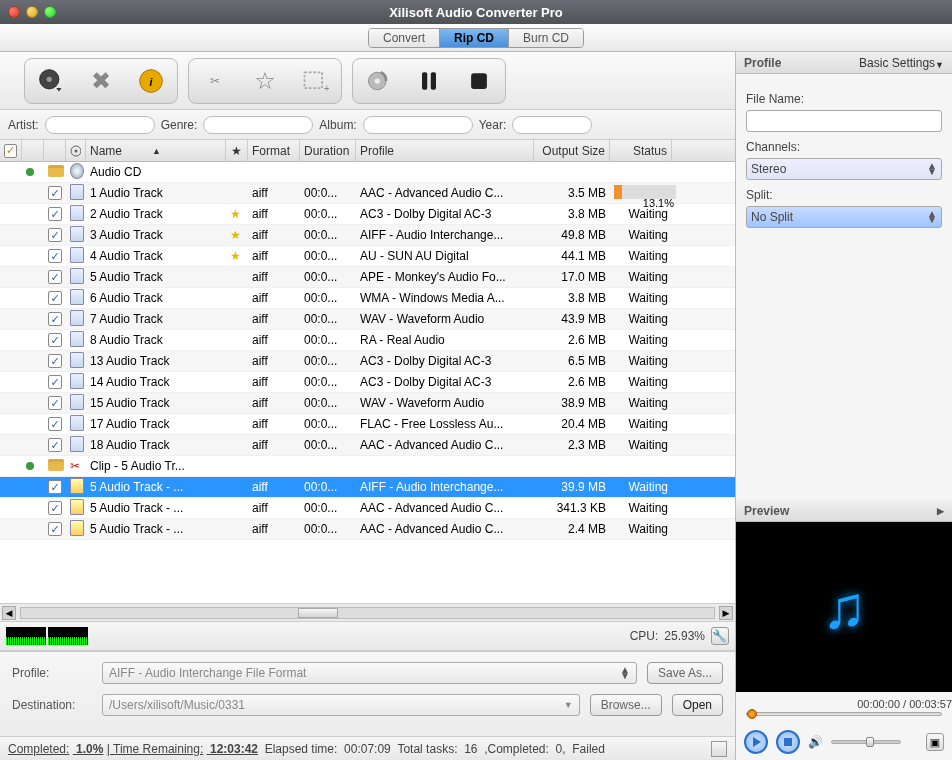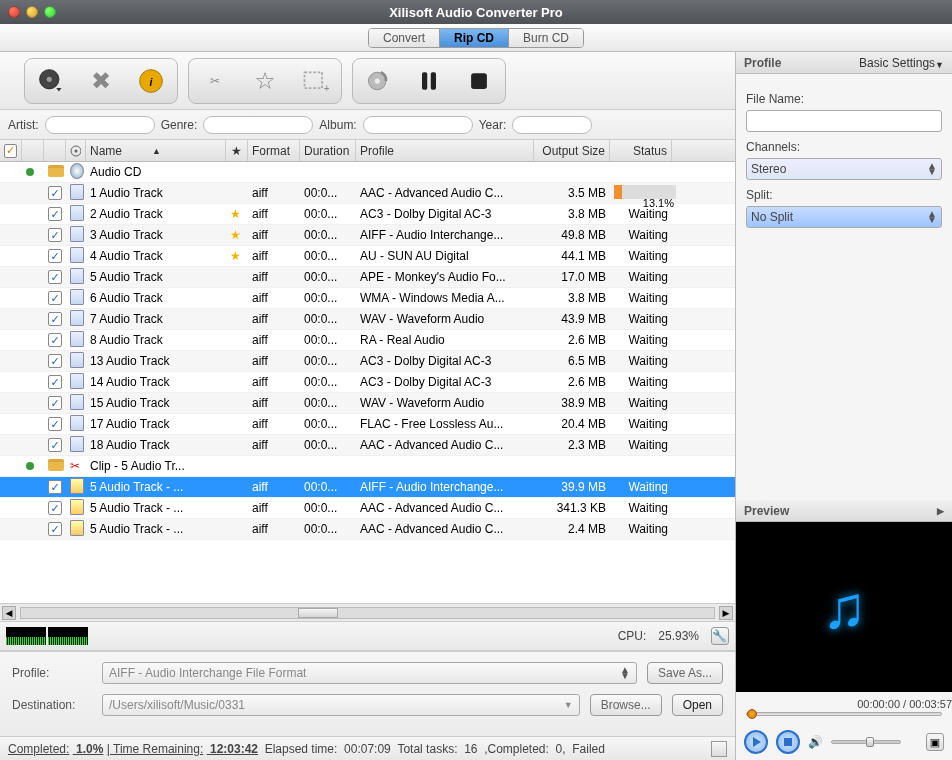--- a/index.html
+++ b/index.html
@@ -60,21 +60,21 @@
 
 .hscroll { height: 18px; background: #eaeaea; border-top: 1px solid #ccc; display: flex; align-items: center; justify-content: space-between; padding: 0 2px; }
 .hscroll .arr { width: 14px; height: 14px; background: #d5d5d5; border: 1px solid #aaa; display: flex; align-items: center; justify-content: center; font-size: 9px; }
 .hscroll .track { flex: 1; height: 12px; margin: 0 4px; background: #ddd; border: 1px solid #bbb; position: relative; }
 .hscroll .thumb { position: absolute; left: 40%; width: 40px; height: 100%; background: linear-gradient(#f5f5f5,#d5d5d5); border: 1px solid #aaa; }
 
 .cpubar { height: 30px; background: linear-gradient(#f6f6f6,#e8e8e8); border-top: 1px solid #ccc; border-bottom: 1px solid #ccc; display: flex; align-items: center; padding: 0 6px; justify-content: space-between; }
 .meters { display: flex; gap: 2px; }
 .meter { width: 40px; height: 18px; background: #000; position: relative; overflow: hidden; }
 .meter::after { content: ""; position: absolute; bottom: 0; left: 0; right: 0; height: 8px; background: repeating-linear-gradient(90deg,#0f0 0,#0f0 1px,#000 1px,#000 2px); }
-.cpu-right { display: flex; align-items: center; gap: 12px; color: #444; }
+.cpu-right { display: flex; align-items: center; gap: 6px; color: #444; }
 .wrench { width: 18px; height: 18px; border: 1px solid #999; border-radius: 3px; background: linear-gradient(#f8f8f8,#ddd); display: flex; align-items: center; justify-content: center; }
 
 .bottompanel { padding: 10px 12px; background: linear-gradient(#f6f6f6,#ececec); border-top: 1px solid #ccc; }
 .bprow { display: flex; align-items: center; gap: 10px; margin-bottom: 10px; }
 .bplabel { width: 80px; color: #555; }
 .bpselect { flex: 1; height: 22px; border: 1px solid #aaa; border-radius: 3px; background: linear-gradient(#fafafa,#e8e8e8); padding: 0 6px; display: flex; align-items: center; justify-content: space-between; color: #888; }
 .bpbtn { height: 22px; padding: 0 10px; border: 1px solid #999; border-radius: 4px; background: linear-gradient(#fafafa,#e2e2e2); color: #666; }
 .bpbtn.en { color: #222; }
 
 .statusbar { height: 24px; border-top: 1px solid #ccc; display: flex; align-items: center; padding: 0 8px; font-size: 11px; color: #444; background: linear-gradient(#f6f6f6,#e8e8e8); justify-content: space-between; }

